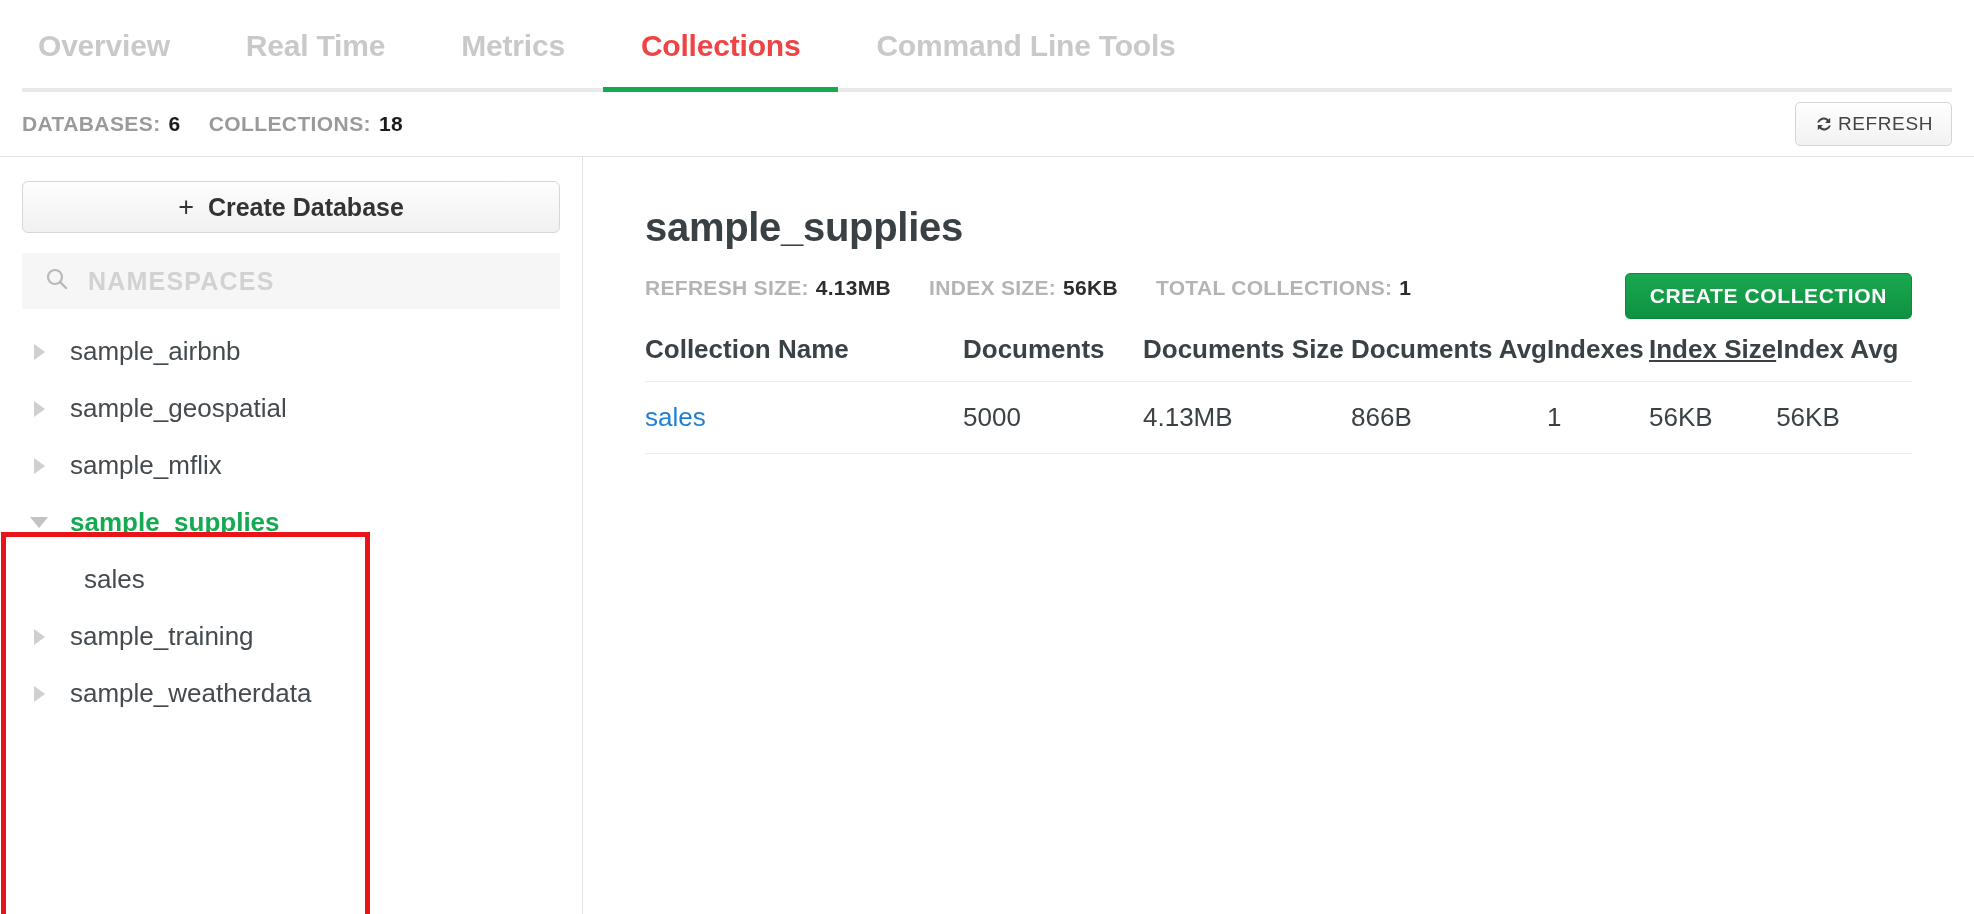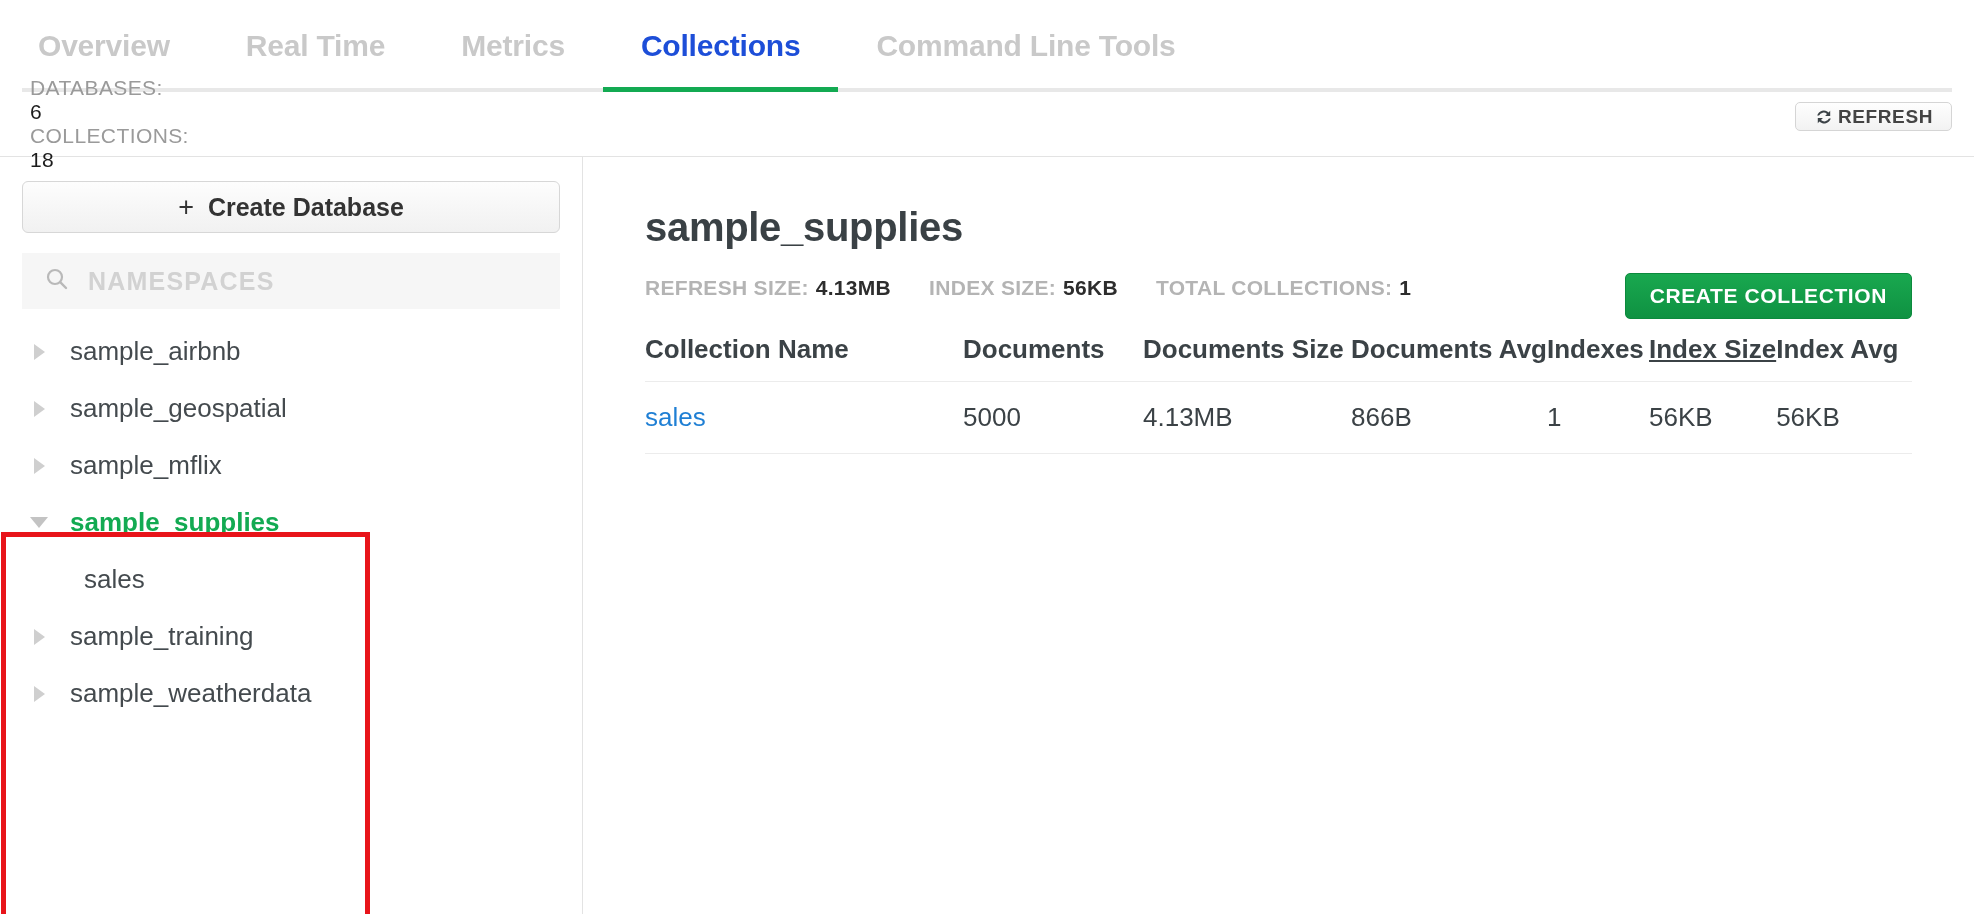--- a/index.html
+++ b/index.html
@@ -35,21 +35,21 @@
     align-items: center;
     padding: 0 38px;
     font-size: 30px;
     font-weight: bold;
     color: #c9c9c9;
     letter-spacing: -0.2px;
     white-space: nowrap;
     cursor: pointer;
     user-select: none;
   }
-  .tab.active { color: #1d4ed8; }
+  .tab.active { color: #ef4444; }
   .tab.active::after {
     content: "";
     position: absolute;
     left: 0; right: 0; bottom: 0;
     height: 5px;
     background: #13aa52;
     z-index: 2;
   }
 
   
@@ -57,42 +57,41 @@
     position: relative;
     height: 64px;
     display: flex;
     align-items: center;
     padding: 0 22px;
   }
   .stats-left {
     display: flex;
     align-items: baseline;
     font-size: 21px;
-    font-weight: normal;
+    font-weight: bold;
     letter-spacing: 0.4px;
     color: #9a9a9a;
-    flex-direction: column;
   }
   .stats-left .val { color: #1c1c1c; margin-left: 8px; margin-right: 28px; }
   .stats-left .val:last-child { margin-right: 0; }
 
   .refresh-btn {
     position: absolute;
     right: 22px;
     top: 10px;
     display: flex;
     align-items: center;
     gap: 4px;
-    height: 29px;
+    height: 44px;
     padding: 0 18px;
     background: linear-gradient(#fefefe, #f2f2f2);
     border: 1px solid #d5d5d5;
     border-radius: 5px;
     font-size: 19px;
-    font-weight: bold;
+    font-weight: normal;
     letter-spacing: 0.6px;
     color: #444;
     cursor: pointer;
   }
   .refresh-btn svg { display: block; }
 
   
   .split {
     display: flex;
     height: 758px;

